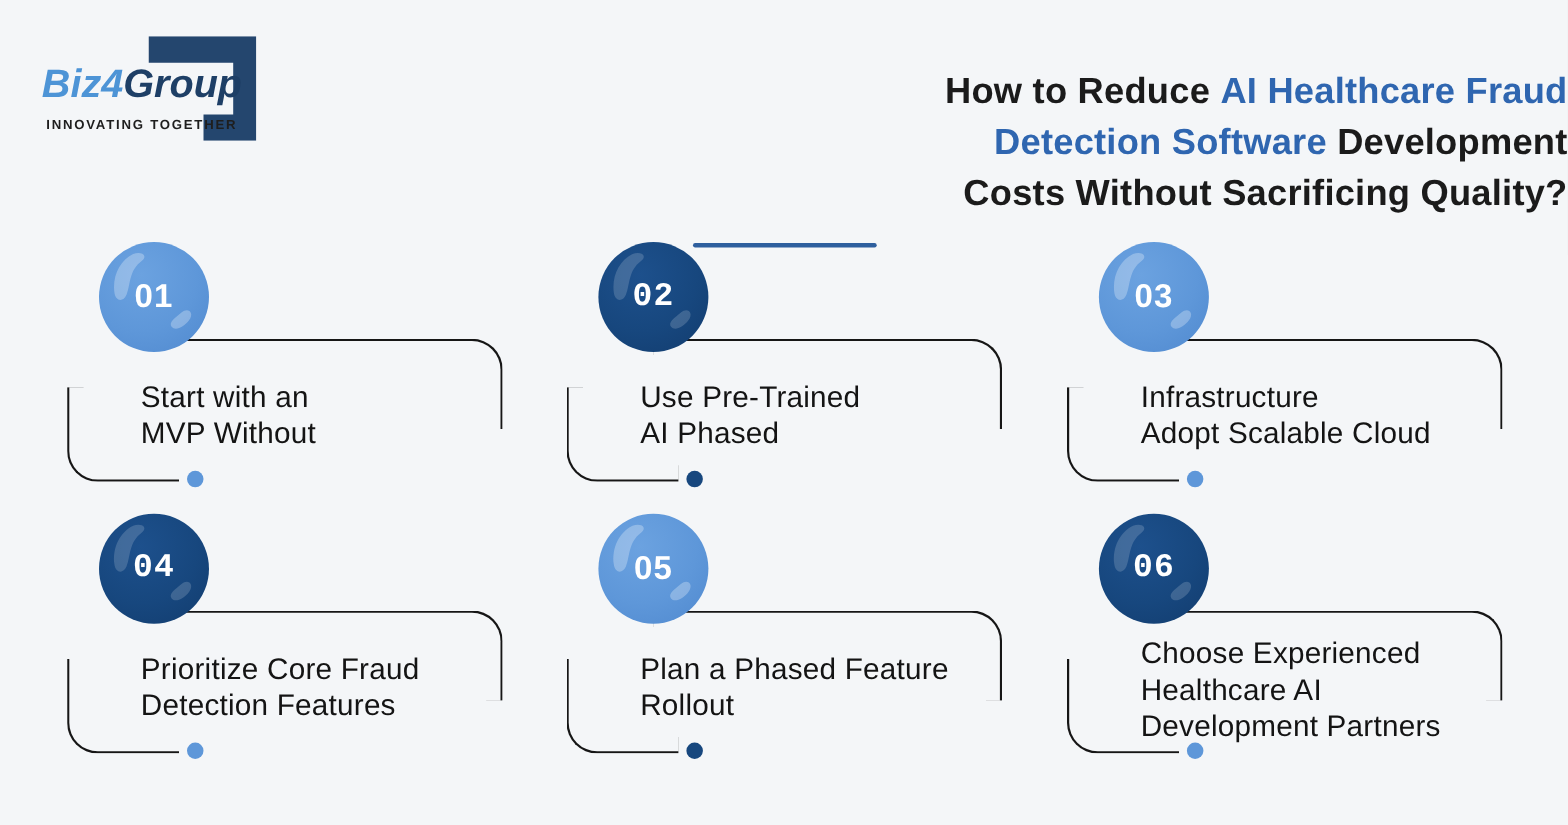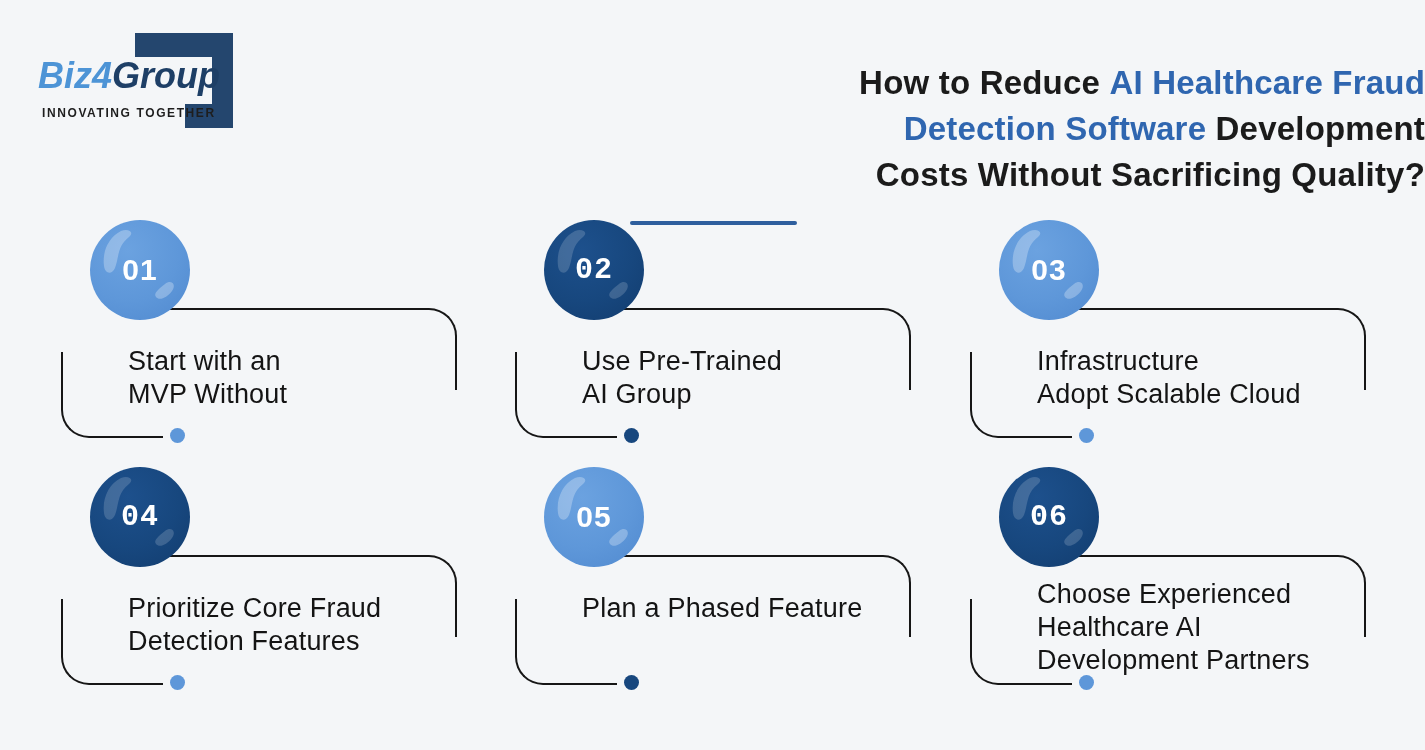--- a/index.html
+++ b/index.html
@@ -132,21 +132,21 @@
     <div class="dot dark"></div>
     <div class="circle dark">
       <svg class="gloss" viewBox="0 0 100 100">
         <path d="M31 11 C 19 17 12 31 14 46 C 15 54 22 55 25 48 C 29 38 27 26 39 17 C 45 12 38 8 31 11 Z" fill="rgba(255,255,255,0.17)"></path>
         <path d="M75 64 C 81 59 87 64 82 71 C 77 78 69 81 66 77 C 63 73 69 69 75 64 Z" fill="rgba(255,255,255,0.17)"></path>
       </svg>
       <span class="num">02</span>
     </div>
     <div class="label">
       <div>Use Pre-Trained</div>
-      <div>AI Group</div>
+      <div>AI Phased</div>
     </div>
   </div>
 
   <div class="step col3 row1">
     <div class="rline"></div>
     <div class="lline"></div>
     <div class="dot light"></div>
     <div class="circle light">
       <svg class="gloss" viewBox="0 0 100 100">
         <path d="M31 11 C 19 17 12 31 14 46 C 15 54 22 55 25 48 C 29 38 27 26 39 17 C 45 12 38 8 31 11 Z" fill="rgba(255,255,255,0.28)"></path>
@@ -183,20 +183,21 @@
     <div class="dot dark"></div>
     <div class="circle light">
       <svg class="gloss" viewBox="0 0 100 100">
         <path d="M31 11 C 19 17 12 31 14 46 C 15 54 22 55 25 48 C 29 38 27 26 39 17 C 45 12 38 8 31 11 Z" fill="rgba(255,255,255,0.28)"></path>
         <path d="M75 64 C 81 59 87 64 82 71 C 77 78 69 81 66 77 C 63 73 69 69 75 64 Z" fill="rgba(255,255,255,0.28)"></path>
       </svg>
       <span class="num">05</span>
     </div>
     <div class="label">
       <div>Plan a Phased Feature</div>
+      <div>Rollout</div>
     </div>
   </div>
 
   <div class="step col3 row2">
     <div class="rline"></div>
     <div class="lline"></div>
     <div class="dot light"></div>
     <div class="circle dark">
       <svg class="gloss" viewBox="0 0 100 100">
         <path d="M31 11 C 19 17 12 31 14 46 C 15 54 22 55 25 48 C 29 38 27 26 39 17 C 45 12 38 8 31 11 Z" fill="rgba(255,255,255,0.17)"></path>

